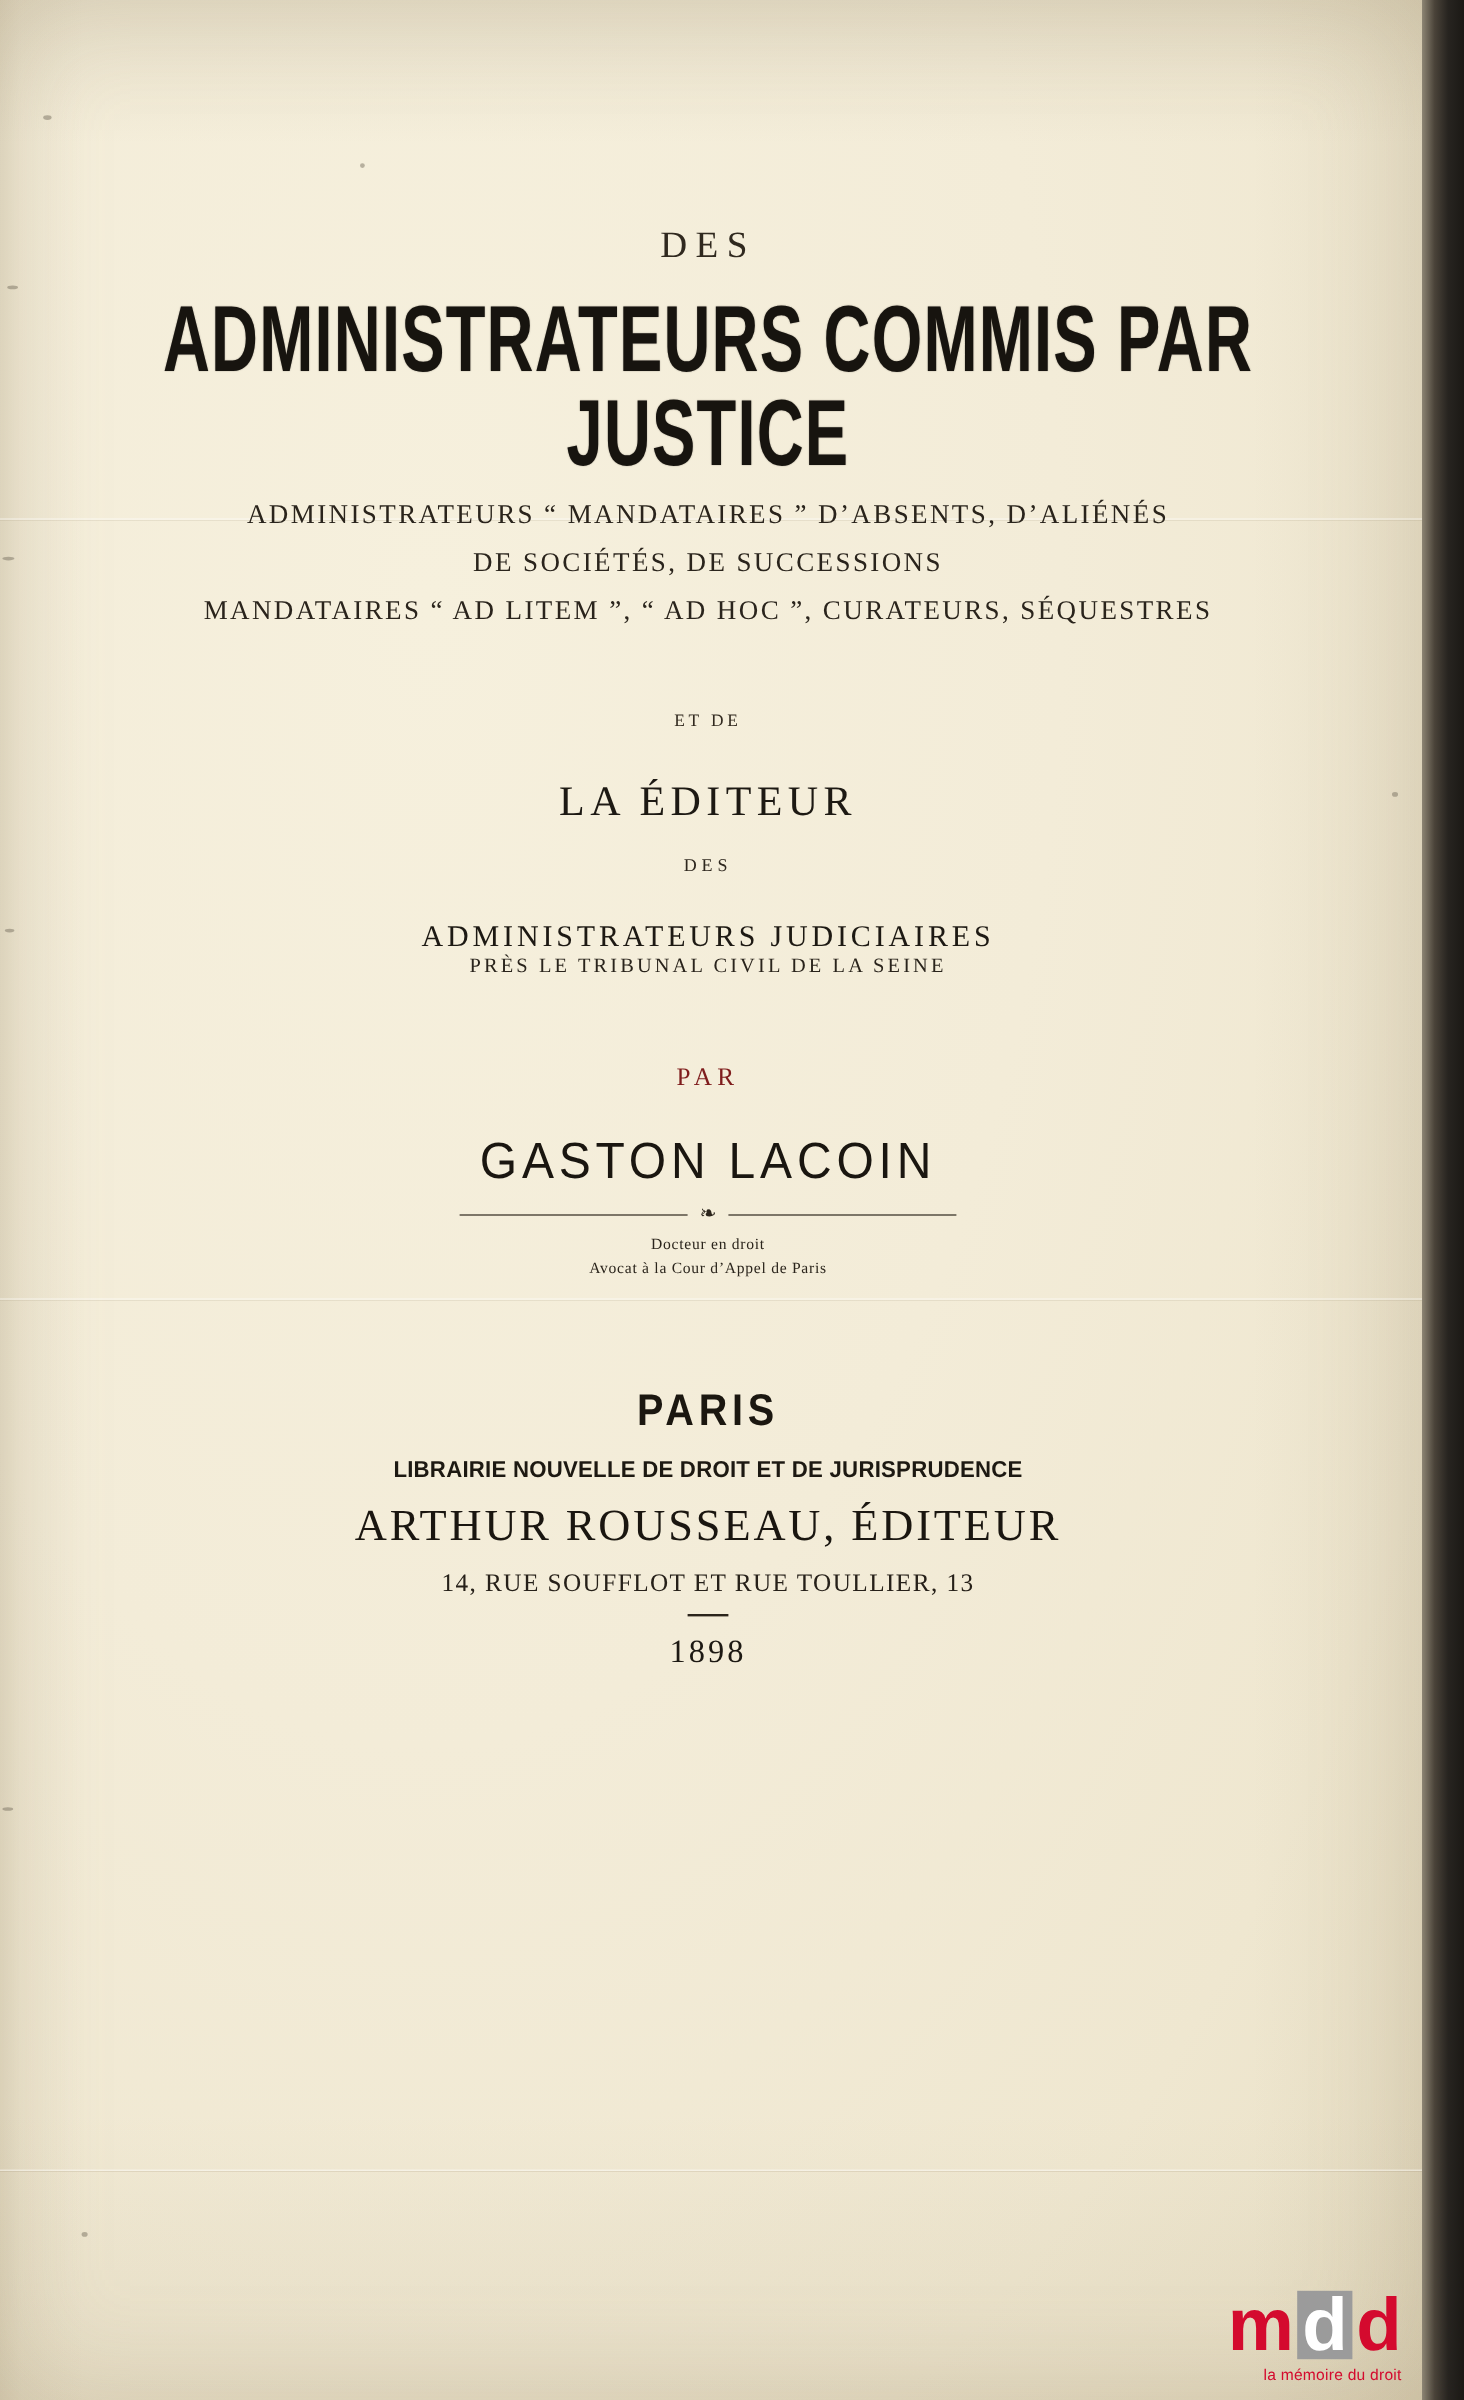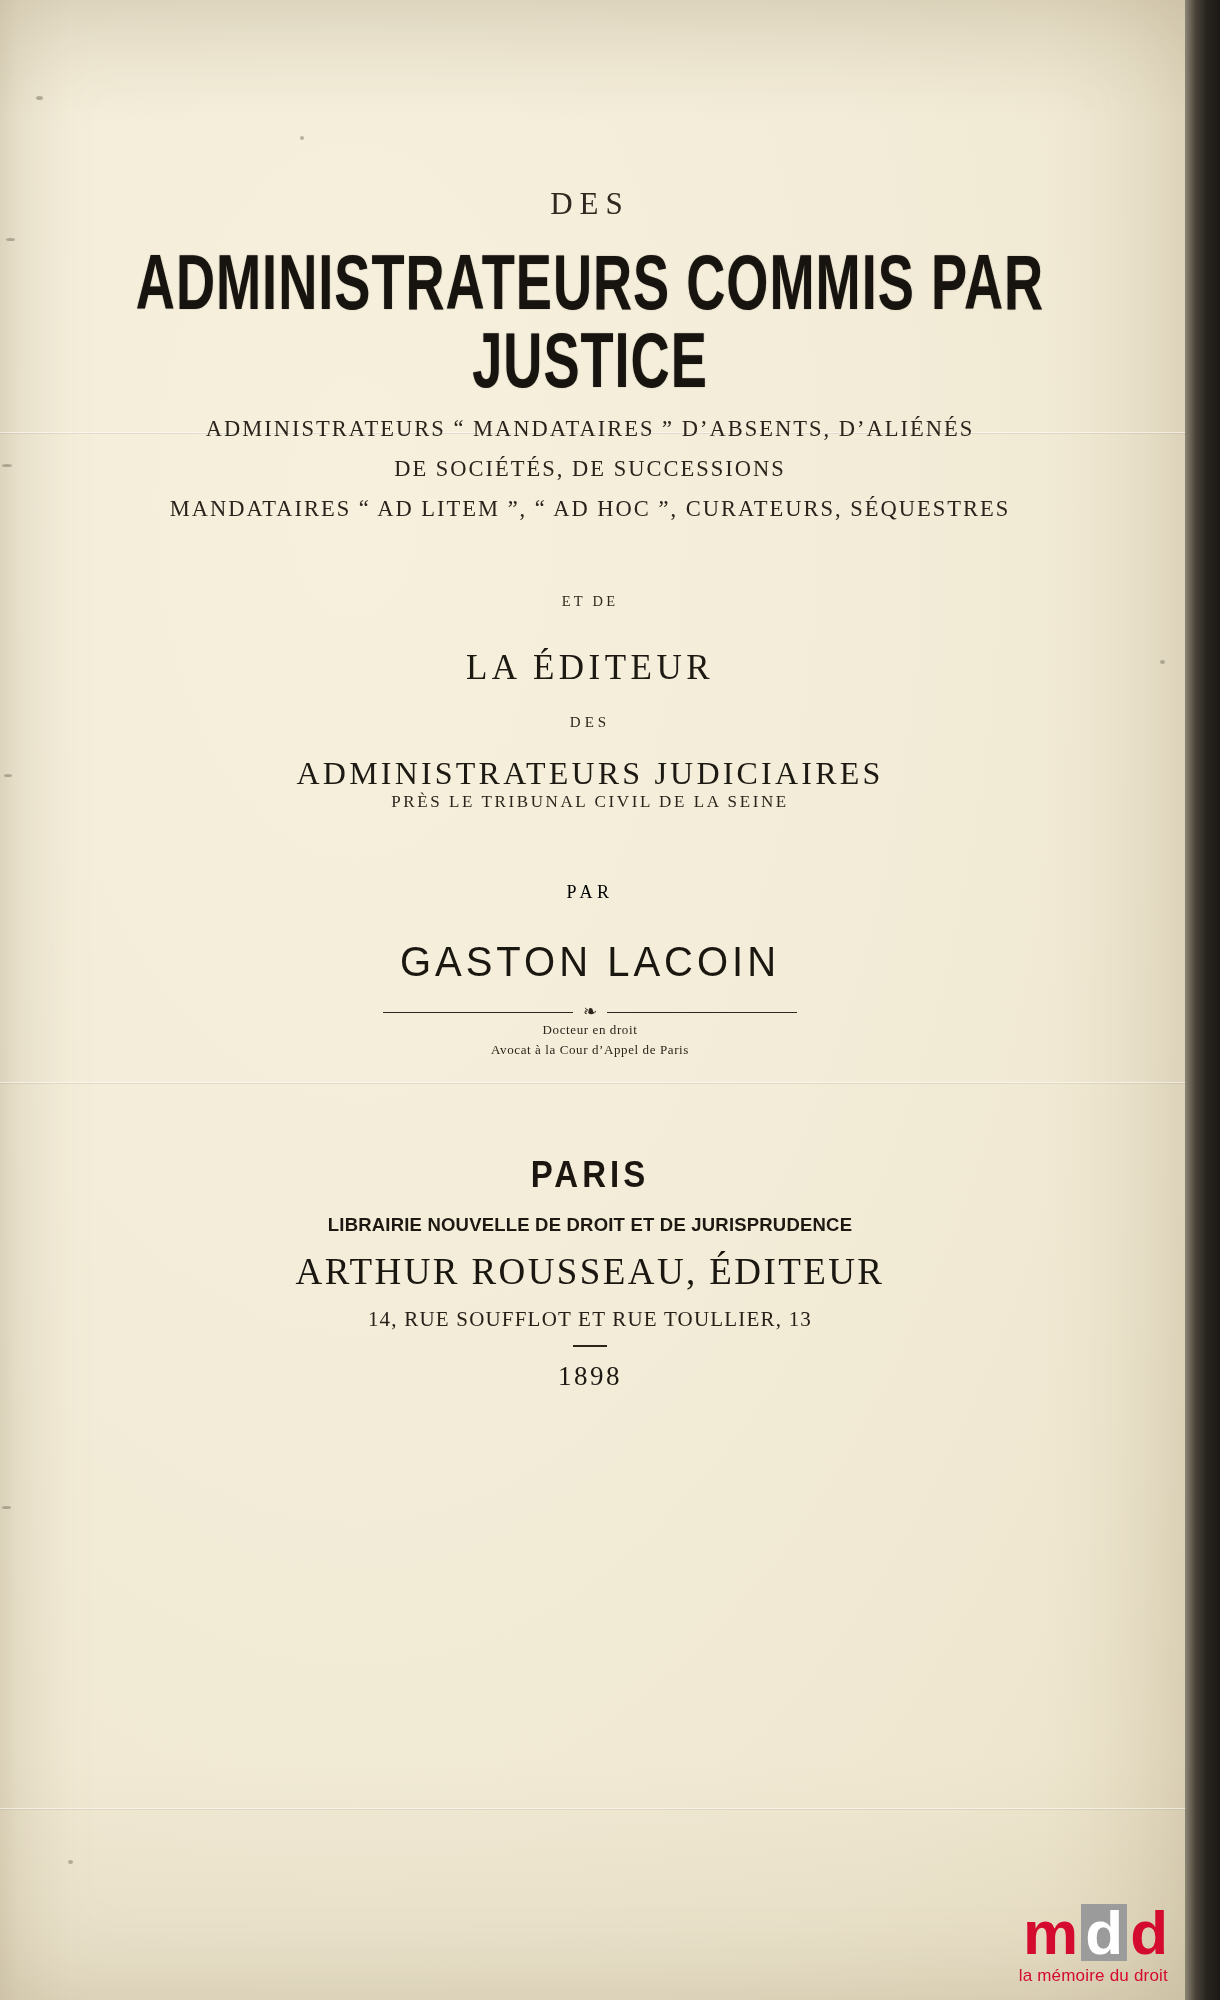--- a/index.html
+++ b/index.html
@@ -143,37 +143,37 @@
   }
 
   .des2 {
     margin-top: 26px;
     font-size: 15px;
     letter-spacing: 4px;
     color: #2e271e;
   }
 
   .adminjud {
-    margin-top: 24px;
-    font-size: 32px;
+    margin-top: 36px;
+    font-size: 25px;
     letter-spacing: 3.2px;
     color: #1d1913;
   }
 
   .pres {
     font-size: 17px;
     letter-spacing: 2.6px;
     color: #2a241c;
   }
 
   .par {
     margin-top: 70px;
-    font-size: 18px;
+    font-size: 21px;
     letter-spacing: 4.5px;
-    color: #000000;
+    color: #7f1d1d;
   }
 
   .author {
     margin-top: 36px;
     font-family: "Liberation Sans", sans-serif;
     font-size: 40px;
     letter-spacing: 4px;
     color: #1a1610;
     transform: scaleY(1.06);
   }
@@ -282,21 +282,21 @@
     color: #d40a2e;
   }
   #logo .box.grey {
     color: #ffffff;
     background: #9b9b9b;
     padding: 0 4px;
   }
   #logo .tag {
     margin-top: 5px;
     font-family: "Liberation Sans", sans-serif;
-    font-size: 17px;
+    font-size: 13px;
     letter-spacing: .2px;
     color: #d40a2e;
   }
 </style>
 </head>
 <body>
 
 <div id="scan">
 
   <div id="paper"></div>

